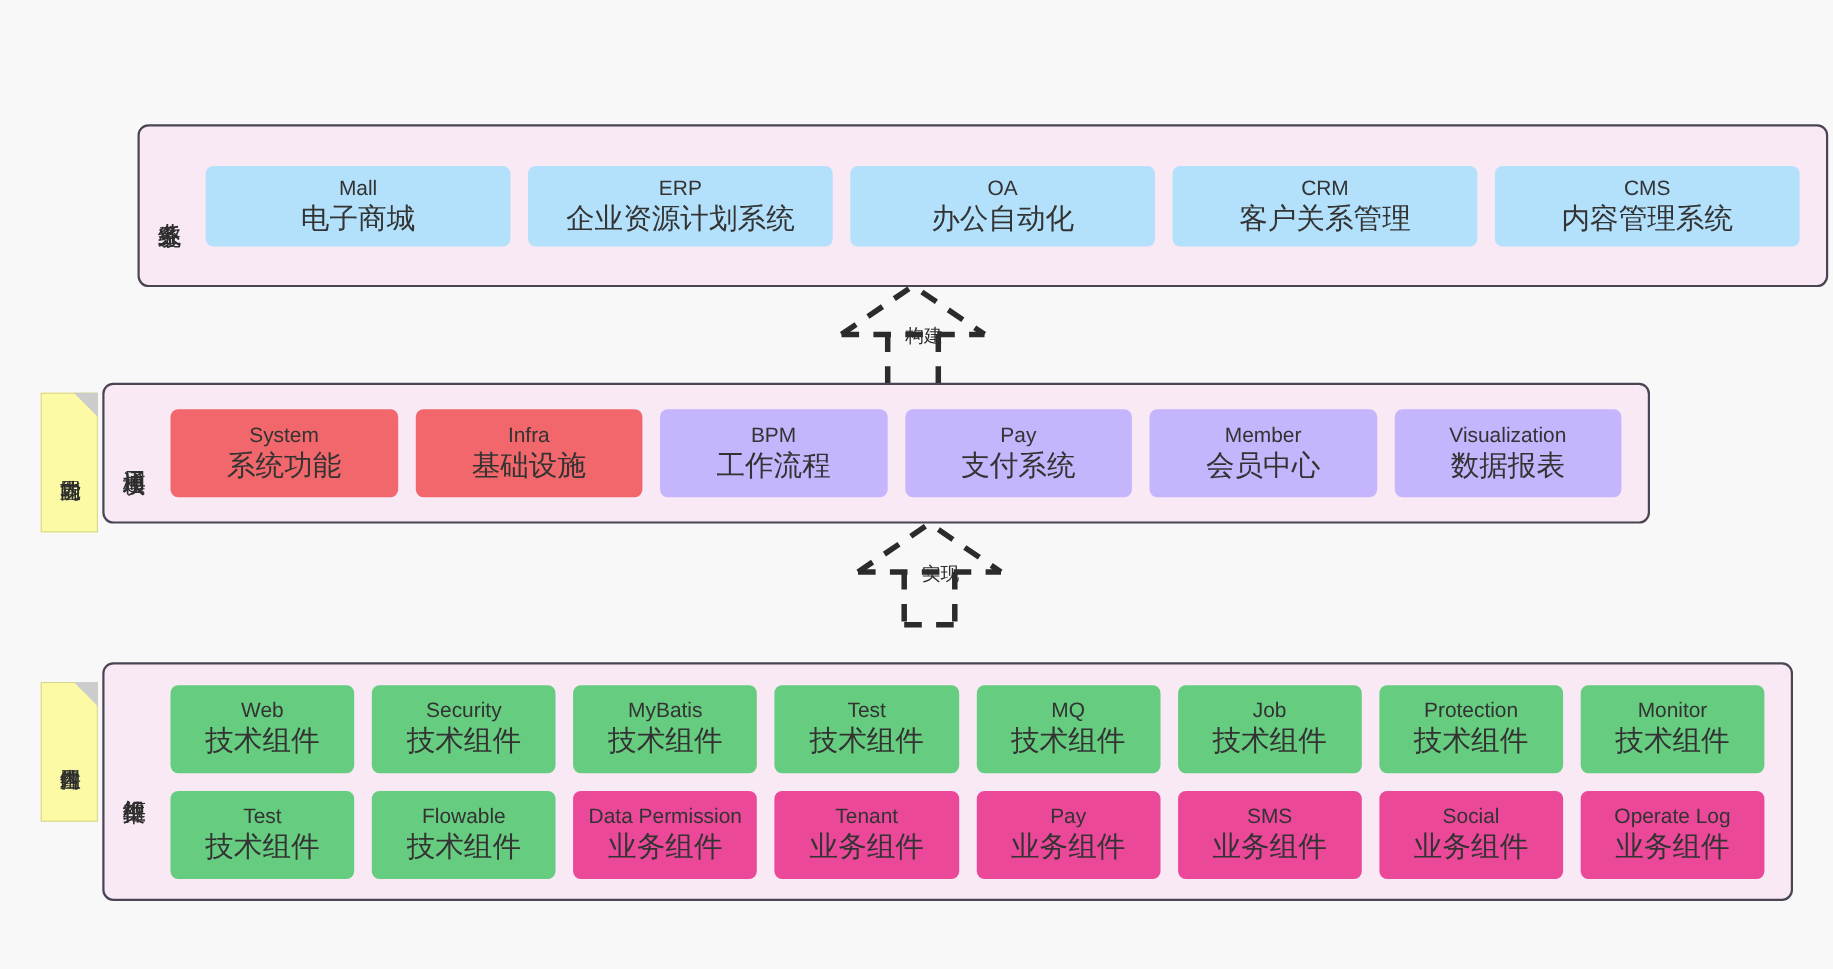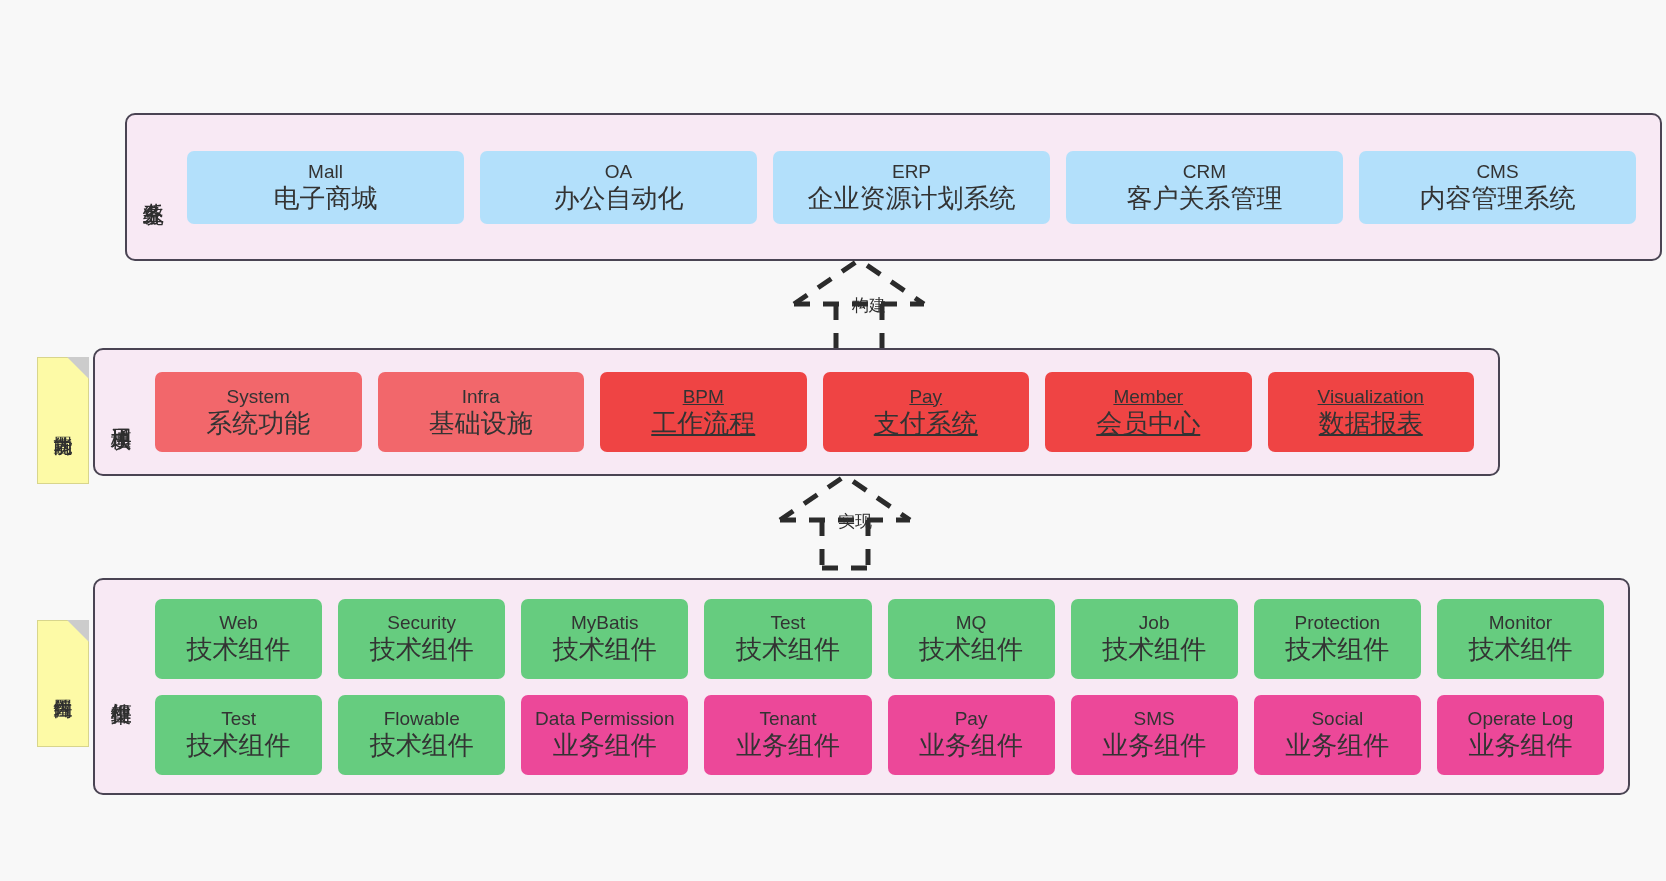--- a/index.html
+++ b/index.html
@@ -65,32 +65,32 @@
     text-align: center;
     line-height: 1.22;
     padding: 4px 6px;
   }
   .box .b-title { font-size: 19px; }
   .box .b-sub   { font-size: 26px; }
 
   
   .c-blue        { background: #b3e0fb; }
   .c-red         { background: #f2676b; }
-  .c-pink        { background: #ef4444; text-decoration: underline; }
+  .c-pink        { background: #c4b5fd; }
   .c-green       { background: #66cc7f; }
   .c-lightgreen  { background: #ec4899; }
 
   
   #layer-business { left: 93px;  top: 113px; width: 1537px; height: 148px; margin-left: 32px; }
   #layer-business .box { height: 73px; }
 
   #layer-modules  { left: 93px;  top: 348px; width: 1407px; height: 128px; }
   #layer-modules .box { height: 80px; }
 
-  #layer-framework{ left: 93px;  top: 578px; width: 1537px; height: 217px; }
+  #layer-framework{ left: 93px;  top: 602px; width: 1537px; height: 217px; }
   #layer-framework .box { height: 80px; }
   #layer-framework .row + .row { margin-top: 16px; }
 
   
   .note {
     position: absolute;
     width: 52px;
     background: #fdfaa6;
     border: 1px solid #d8d58c;
     display: flex;
@@ -126,21 +126,21 @@
   .uml-arrow .uml-label {
     position: absolute;
     left: 0; right: 0;
     top: 38px;
     text-align: center;
     font-size: 17px;
     color: #2e2e2e;
     background: transparent;
     user-select: none;
   }
-  #arrow-build    { left: 784px; top: 256px; }
+  #arrow-build    { left: 755px; top: 256px; }
   #arrow-realize  { left: 770px; top: 472px; }
 </style>
 </head>
 <body>
 
 <div class="note" id="note-functions">
   <span>内置功能</span>
 </div>
 <div class="note" id="note-components">
   <span>内置组件</span>
@@ -151,28 +151,28 @@
   <div class="layer-body">
     <div class="row">
       <div class="cell">
         <div class="box c-blue">
           <div class="b-title">Mall</div>
           <div class="b-sub">电子商城</div>
         </div>
       </div>
       <div class="cell">
         <div class="box c-blue">
+          <div class="b-title">ERP</div>
+          <div class="b-sub">企业资源计划系统</div>
+        </div>
+      </div>
+      <div class="cell">
+        <div class="box c-blue">
           <div class="b-title">OA</div>
           <div class="b-sub">办公自动化</div>
-        </div>
-      </div>
-      <div class="cell">
-        <div class="box c-blue">
-          <div class="b-title">ERP</div>
-          <div class="b-sub">企业资源计划系统</div>
         </div>
       </div>
       <div class="cell">
         <div class="box c-blue">
           <div class="b-title">CRM</div>
           <div class="b-sub">客户关系管理</div>
         </div>
       </div>
       <div class="cell">
         <div class="box c-blue">

